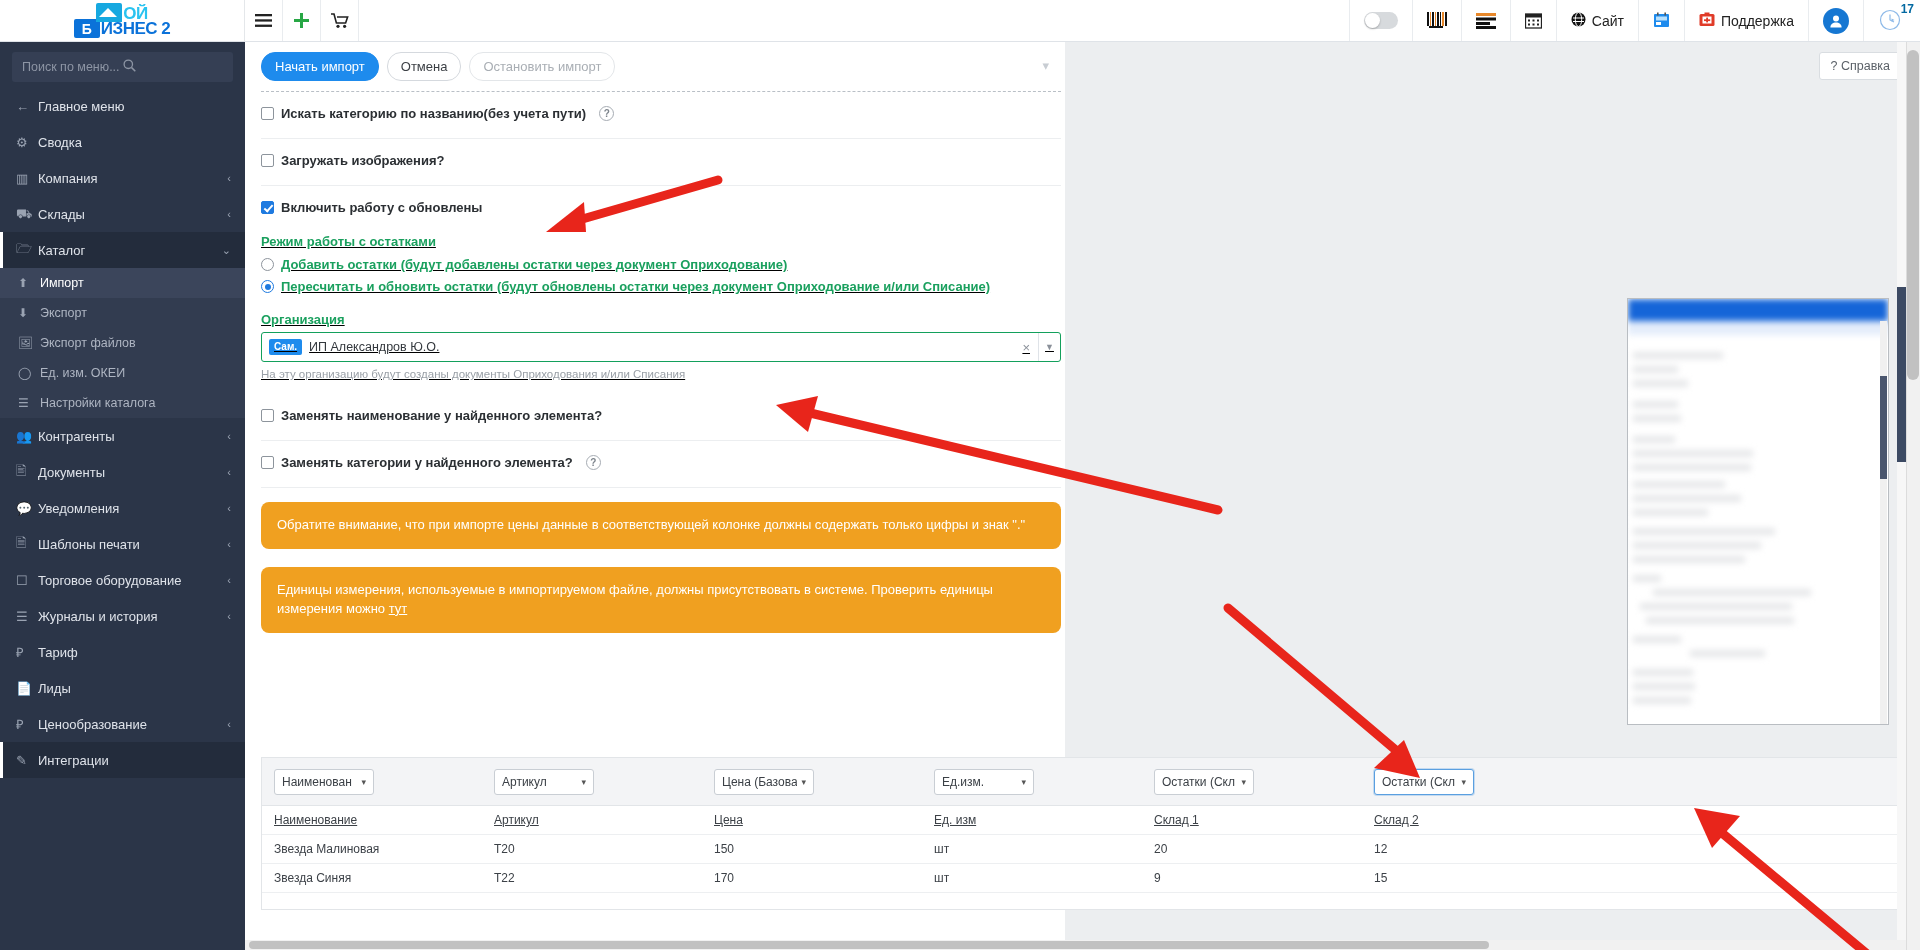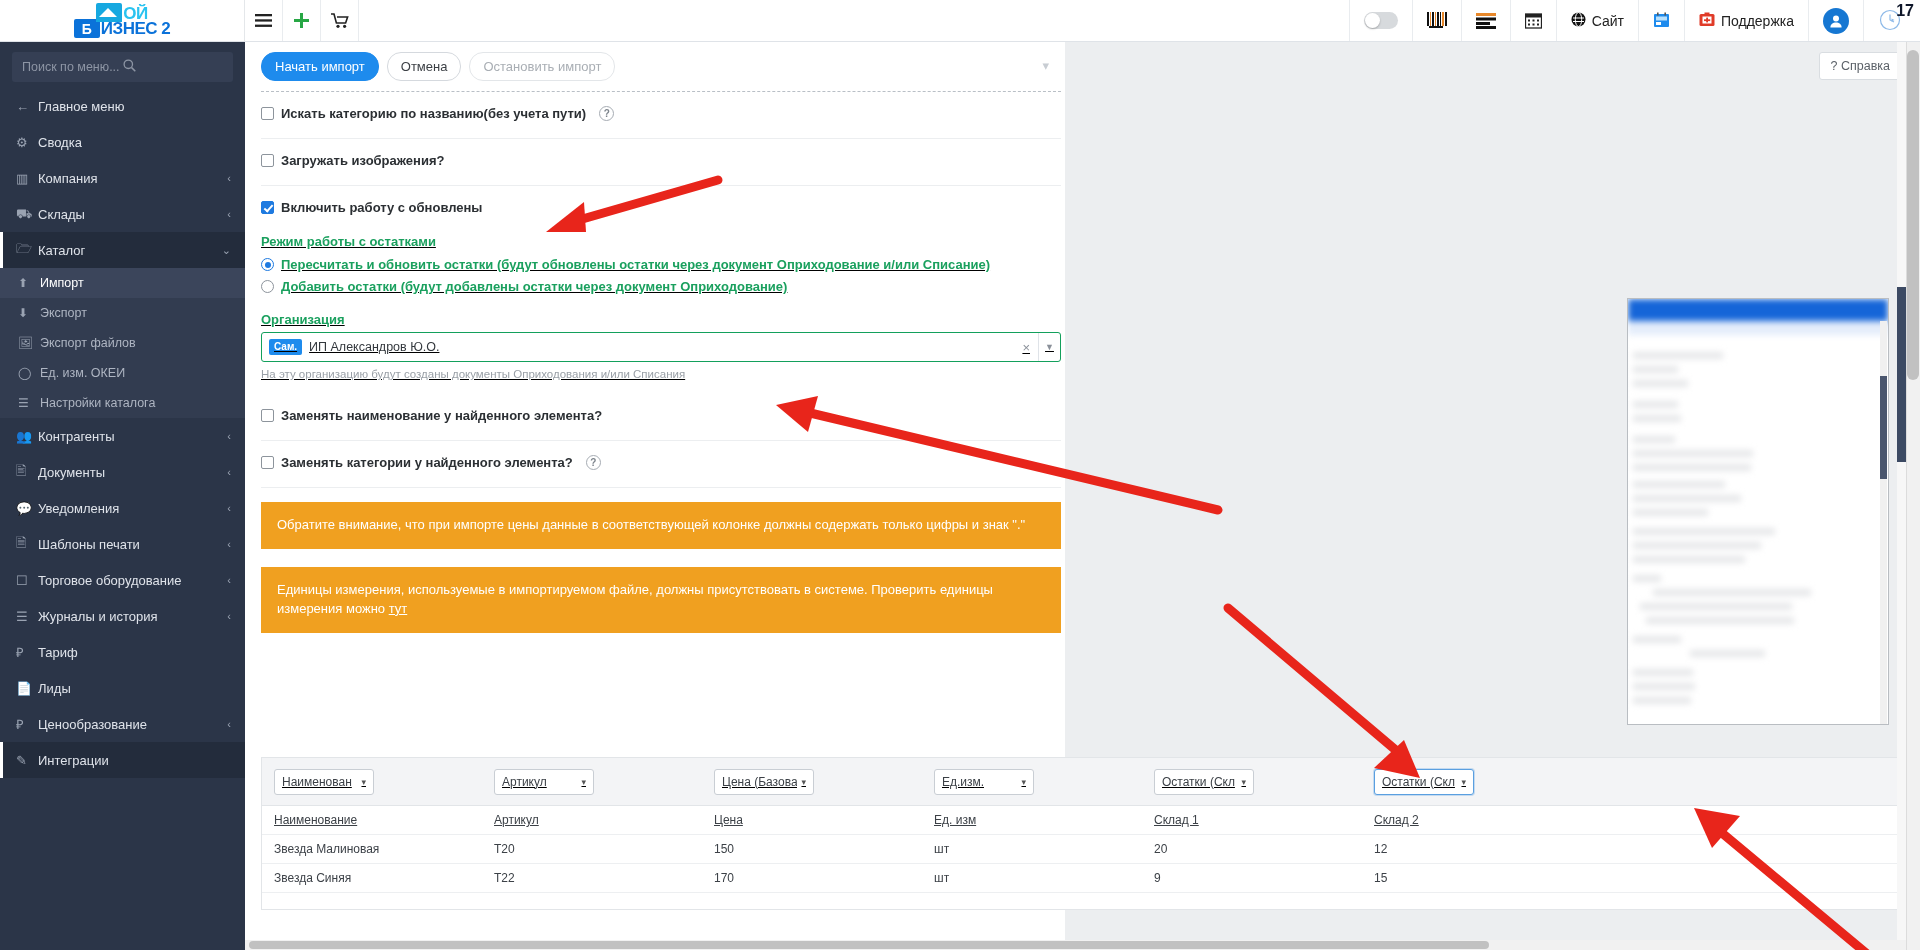--- a/index.html
+++ b/index.html
@@ -59,21 +59,21 @@
   .tb-toggle::after{
     content:""; position:absolute; left:1px; top:1px; width:15px; height:15px;
     border-radius:50%; background:#fff; box-shadow:0 1px 2px rgba(0,0,0,.25);
   }
   .avatar-circle {
     width:26px; height:26px; border-radius:50%; background:#1677d2; color:#fff;
     display:flex; align-items:center; justify-content:center; font-size:14px;
   }
   .clock-cell { position: relative; padding: 0 18px 0 14px; }
   .clock-badge {
-    position:absolute; top:2px; right:6px; font-size:16px; font-weight:700; color:#0f172a;
+    position:absolute; top:2px; right:6px; font-size:12px; font-weight:700; color:#0369a1;
   }
 
   
   .sidebar {
     position: absolute; top: 42px; left: 0; width: 245px; bottom: 0;
     background: #2b3548; color: #c9ced8; overflow: hidden; z-index: 30;
   }
   .side-search {
     margin: 10px 12px 6px 12px; height: 30px; background: #353f54; border-radius: 3px;
     display: flex; align-items: center; padding: 0 10px; color: #8d95a4; font-size: 12.5px;
@@ -165,41 +165,40 @@
   }
   .sel-text { font-size: 12.5px; color: #33383d; flex: 1; }
   .sel-x { color: #8a9099; font-size: 13px; padding: 0 8px; cursor: pointer; }
   .sel-arrow {
     width: 22px; height: 100%; border-left: 1px solid #dfe3e8; display: flex;
     align-items: center; justify-content: center; color: #8a9099; font-size: 9px; cursor:pointer;
   }
   .hint { font-size: 11.5px; color: #9aa0a7; margin-top: 6px; }
 
   .alert {
-    background: #f0a020; color: #ffffff; border-radius: 0; padding: 14px 16px;
+    background: #f0a020; color: #ffffff; border-radius: 8px; padding: 14px 16px;
     font-size: 13px; line-height: 1.45; margin-bottom: 18px;
   }
   .alert a { color:#ffffff; text-decoration: underline; }
 
   
   .help-btn {
     position: absolute; top: 10px; right: 18px; background: #fff; border: 1px solid #d9dde1;
     border-radius: 3px; font-size: 12.5px; color: #5b6168; padding: 6px 11px; cursor: pointer;
     z-index: 20;
   }
 
   
   .table-card {
     position: absolute; left: 16px; right: 18px; top: 715px; bottom: 40px;
     background: #fff; border: 1px solid #e2e5e8;
   }
   .maprow {
     display: flex; background: #f3f4f6; border-bottom: 1px solid #e2e5e8; height: 48px;
     align-items: center;
-    text-decoration: underline;
   }
   .mapcell { padding-left: 12px; }
   .sel-small {
     width: 100px; height: 26px; border: 1px solid #c9ced4; border-radius: 3px;
     background: #fff; font-size: 12px; color: #3b4046; display: flex; align-items: center;
     justify-content: space-between; padding: 0 7px; cursor: pointer;
   }
   .sel-small.focus { border: 1px solid #5a9fe0; box-shadow: 0 0 0 1px rgba(90,159,224,.3); }
   .sel-small .cap { overflow: hidden; white-space: nowrap; }
   .sel-small .cv { font-size: 9px; color: #555; margin-left: 4px; }
@@ -518,26 +517,26 @@
 
         <div class="frow nob">
           <label class="chk">
             <span class="box checked"></span>
             <span>Включить работу с обновлены</span>
           </label>
 
           <div style="margin-top:16px;">
             <div class="grp-title">Режим работы с остатками</div>
             <label class="radio-line">
+              <span class="radio"></span>
+              <span>Добавить остатки (будут добавлены остатки через документ Оприходование)</span>
+            </label>
+            <label class="radio-line">
               <span class="radio sel"></span>
               <span>Пересчитать и обновить остатки (будут обновлены остатки через документ Оприходование и/или Списание)</span>
-            </label>
-            <label class="radio-line">
-              <span class="radio"></span>
-              <span>Добавить остатки (будут добавлены остатки через документ Оприходование)</span>
             </label>
           </div>
 
           <div style="margin-top:18px;">
             <div class="field-label">Организация</div>
             <div class="select2">
               <span class="tagpill">Сам.</span>
               <span class="sel-text">ИП Александров Ю.О.</span>
               <span class="sel-x">×</span>
               <span class="sel-arrow">▼</span>

